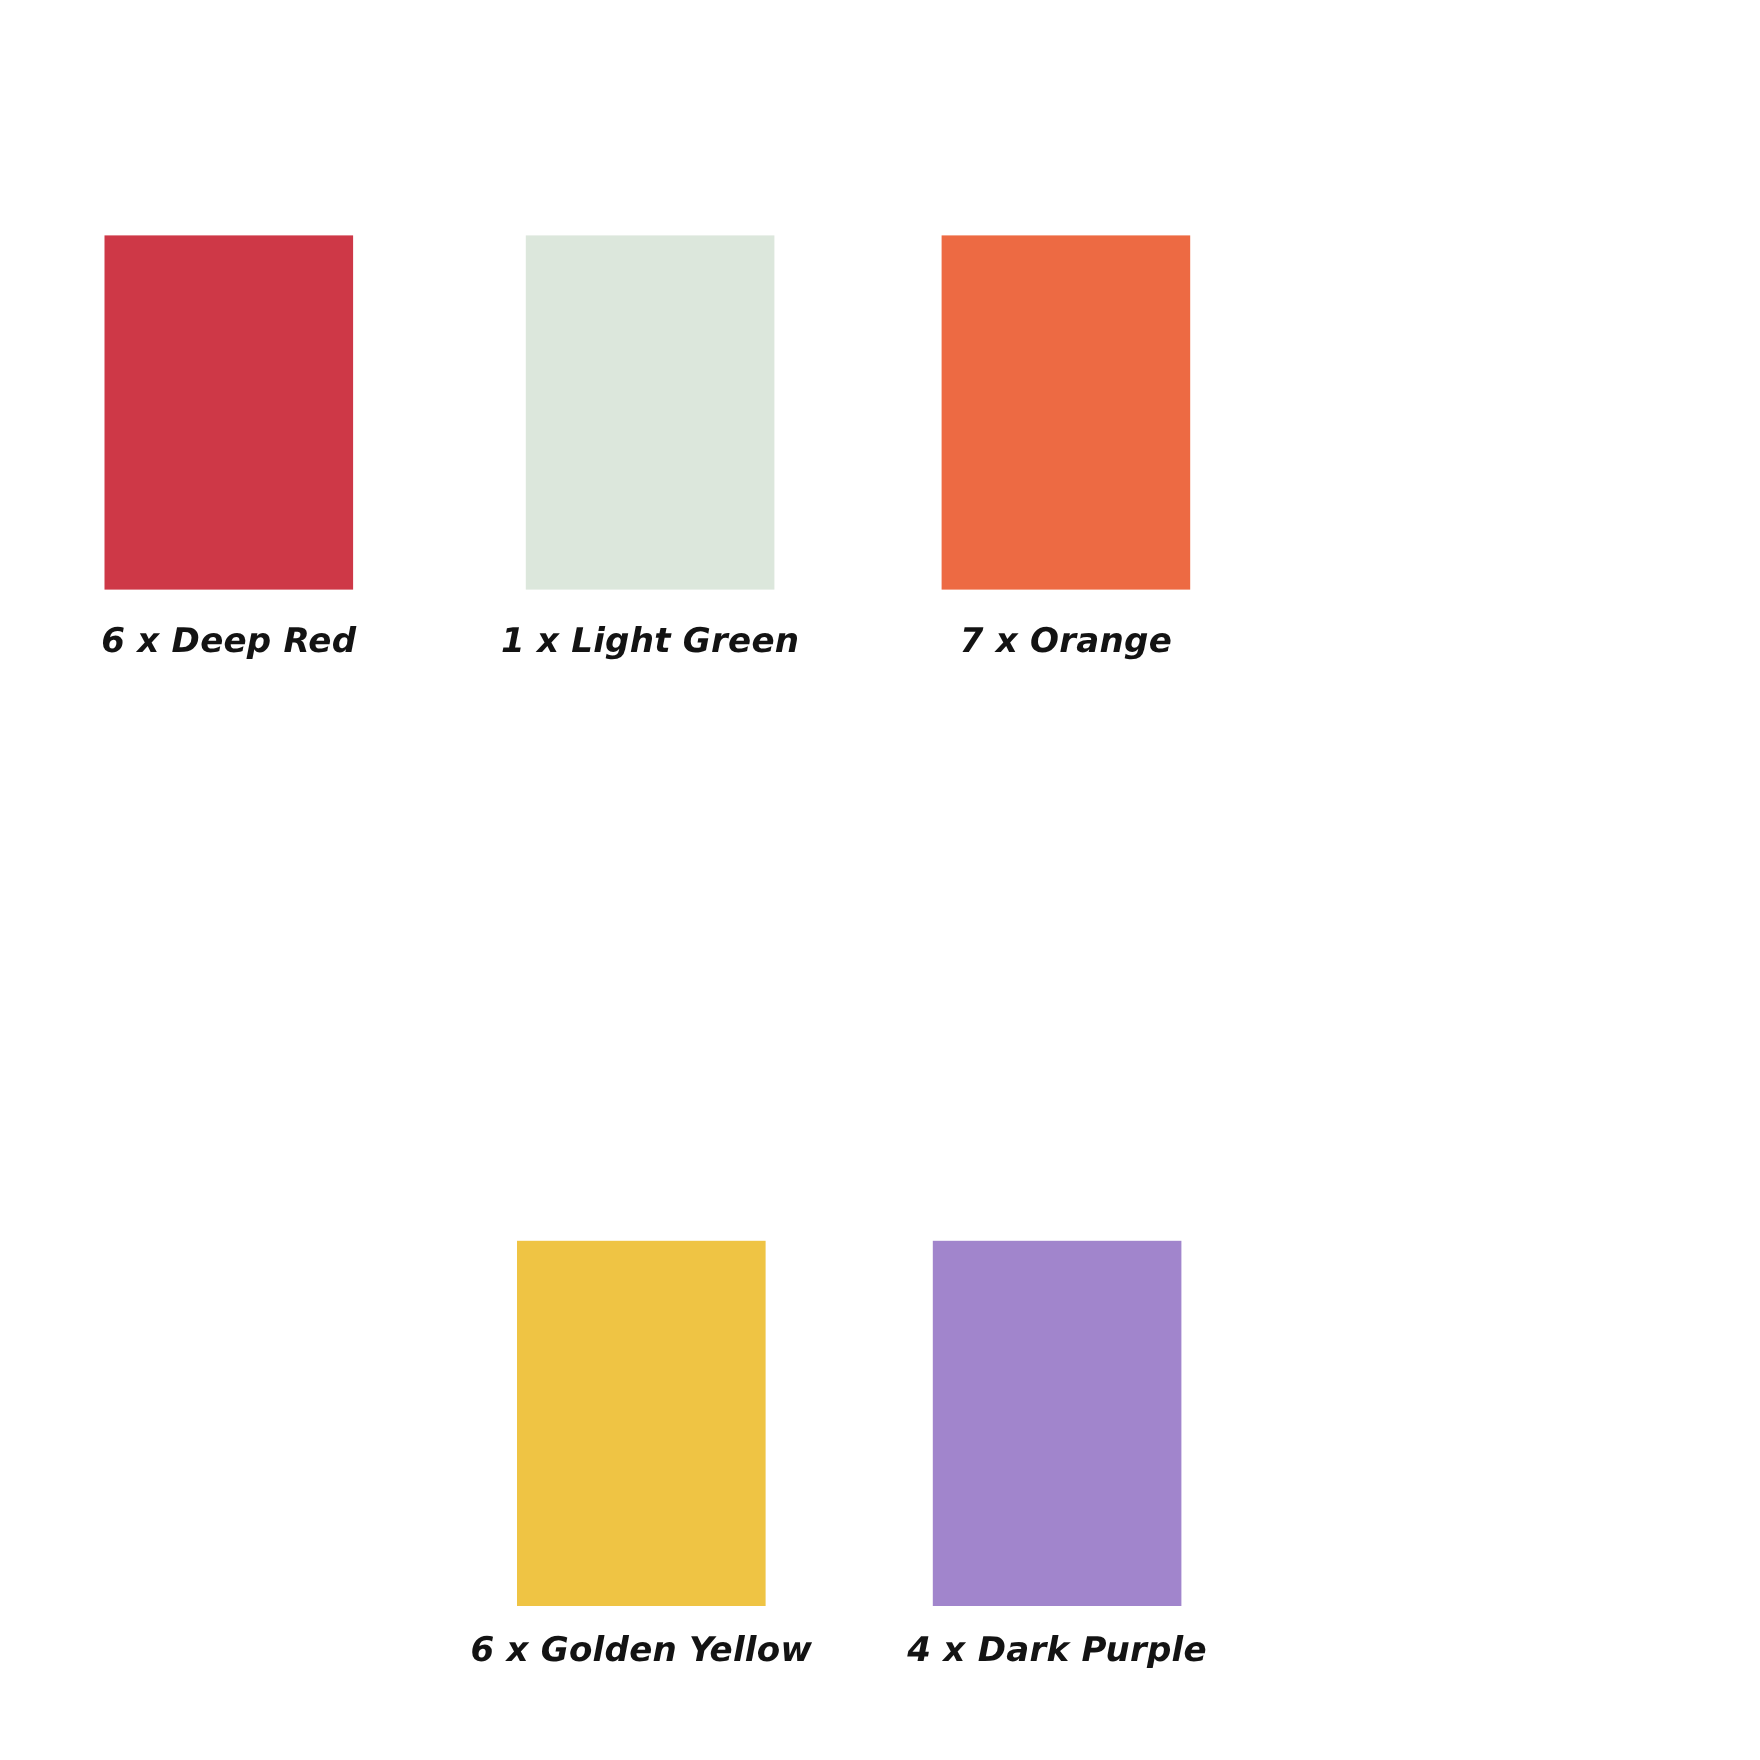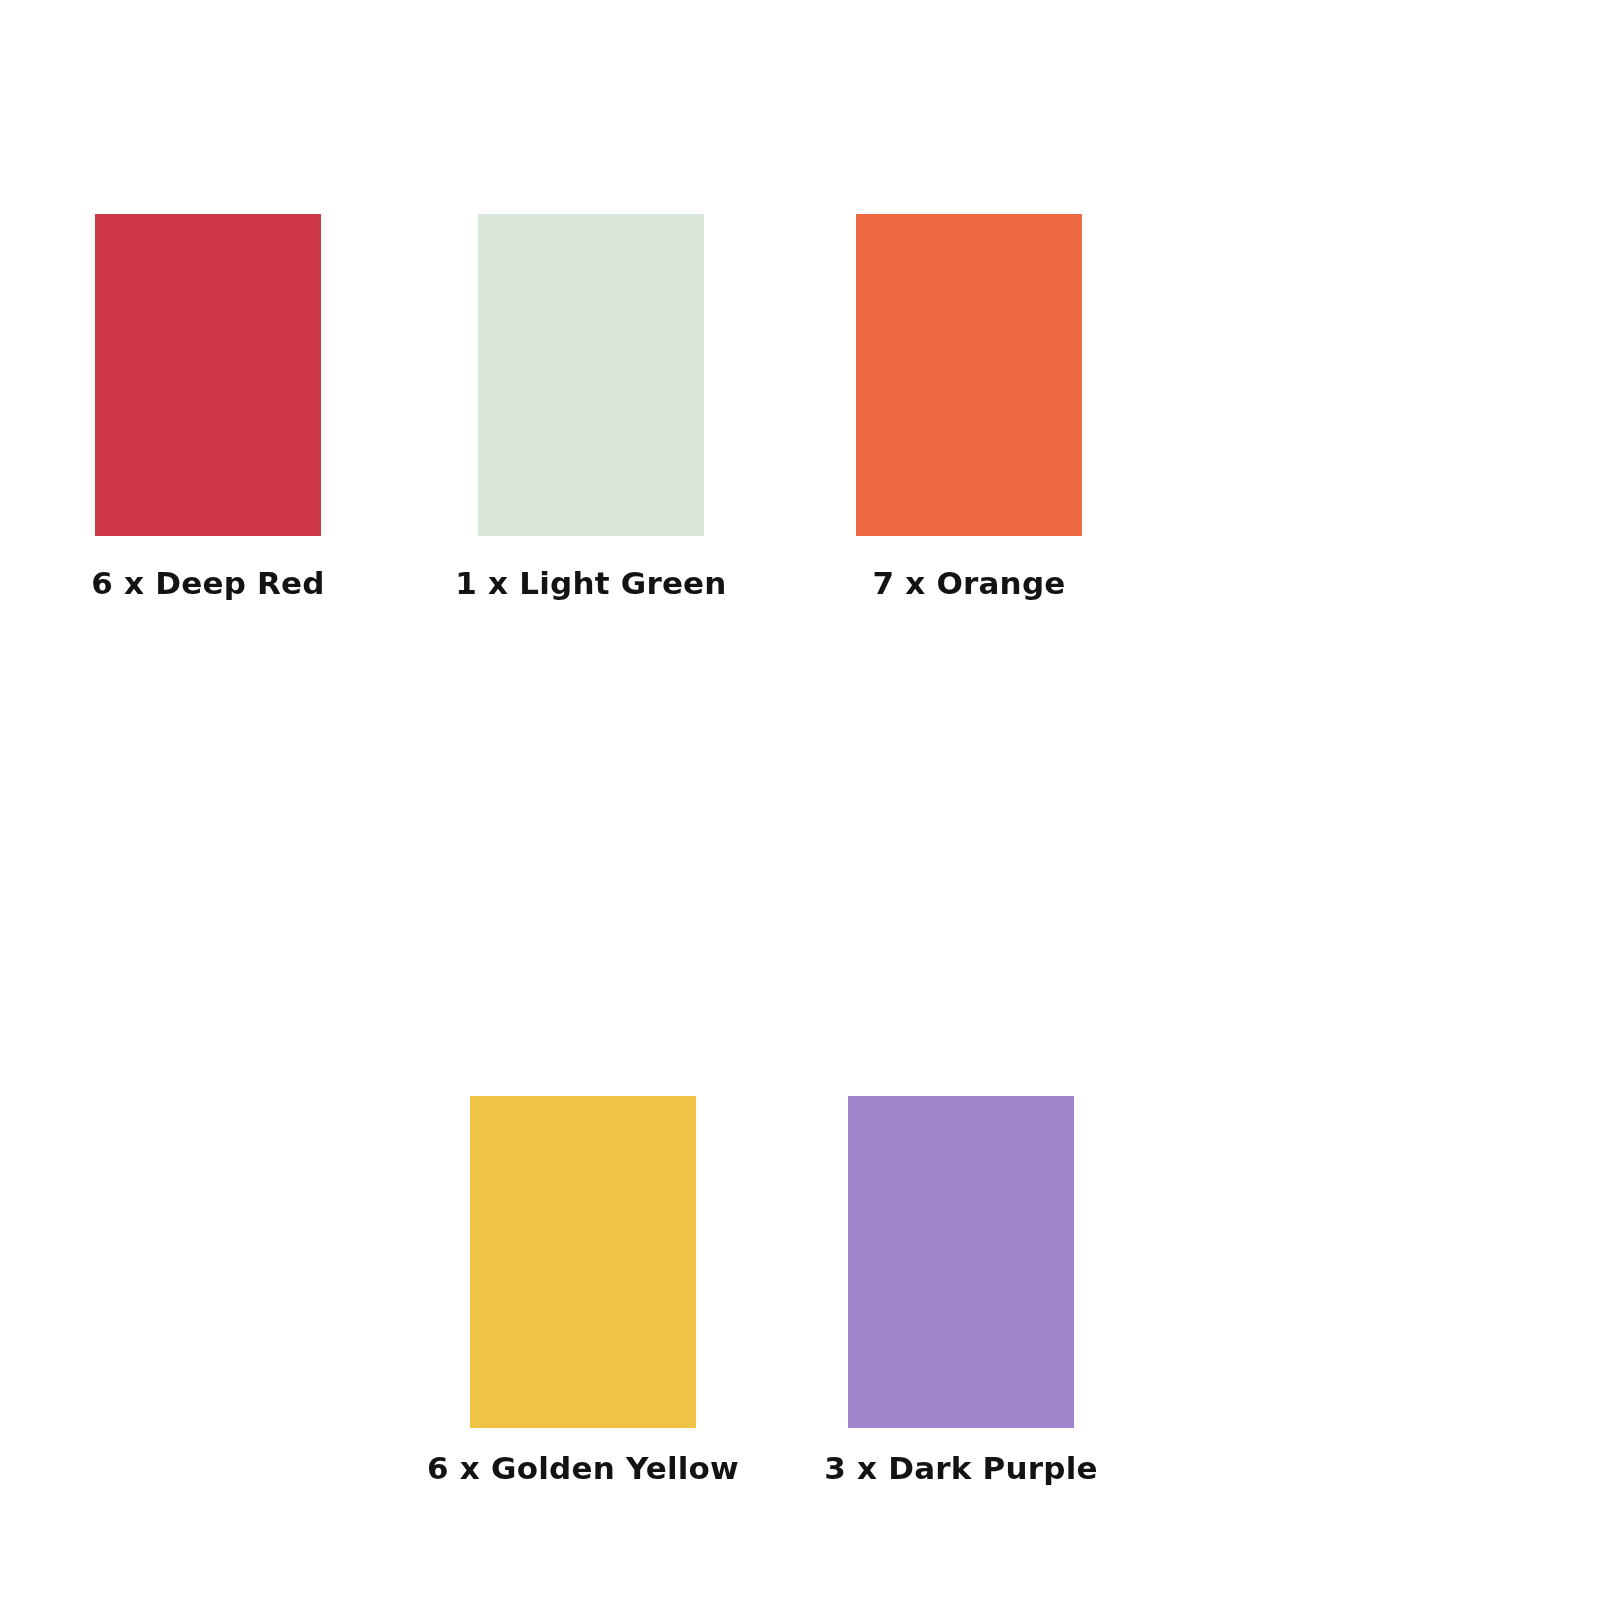--- a/index.html
+++ b/index.html
@@ -15,35 +15,36 @@
     overflow: hidden;
     position: relative;
   }
 
   #swatch-grid {
     position: absolute;
     left: 0;
     top: 0;
     width: 1600px;
     height: 1336px;
+    font-style: italic;
   }
 
   .swatch-row {
     position: absolute;
     left: 0;
     width: 1600px;
     display: flex;
     flex-direction: row;
     justify-content: flex-start;
     align-items: flex-start;
   }
 
   #row-1 { top: 214px; }
   #row-2 { top: 688px; }
-  #row-3 { top: 1096px; align-items: flex-end; }
+  #row-3 { top: 1128px; align-items: flex-end; }
 
   .swatch-cell {
     width: 400px;
     display: flex;
     flex-direction: column;
     align-items: center;
     box-sizing: border-box;
   }
 
   
@@ -108,18 +109,18 @@
 
   <div class="swatch-row" id="row-3">
 
     <div class="swatch-cell">
       <div class="swatch-chip" style="background-color: rgb(239, 196, 68);"></div>
       <div class="swatch-label">6 x Golden Yellow</div>
     </div>
 
     <div class="swatch-cell">
       <div class="swatch-chip" style="background-color: rgb(161, 133, 204);"></div>
-      <div class="swatch-label">3 x Dark Purple</div>
+      <div class="swatch-label">4 x Dark Purple</div>
     </div>
 
   </div>
 
 </div>
 
 </body></html>

